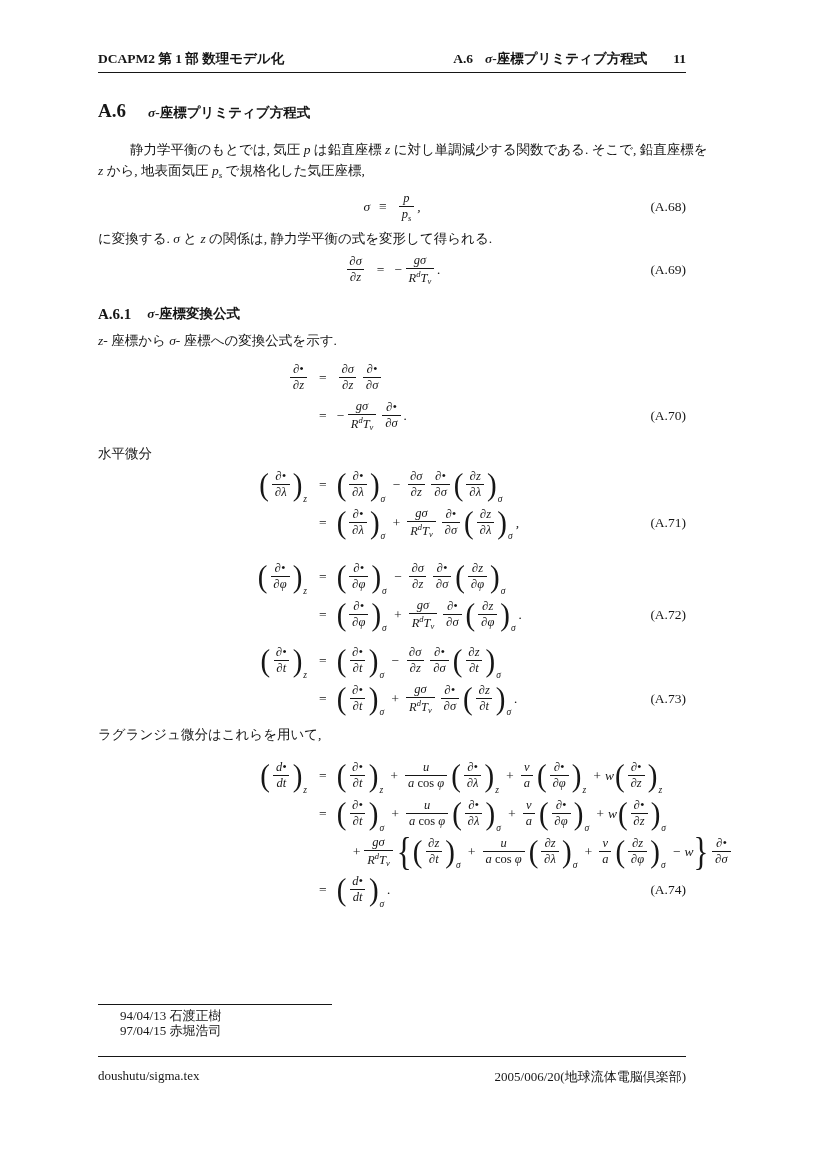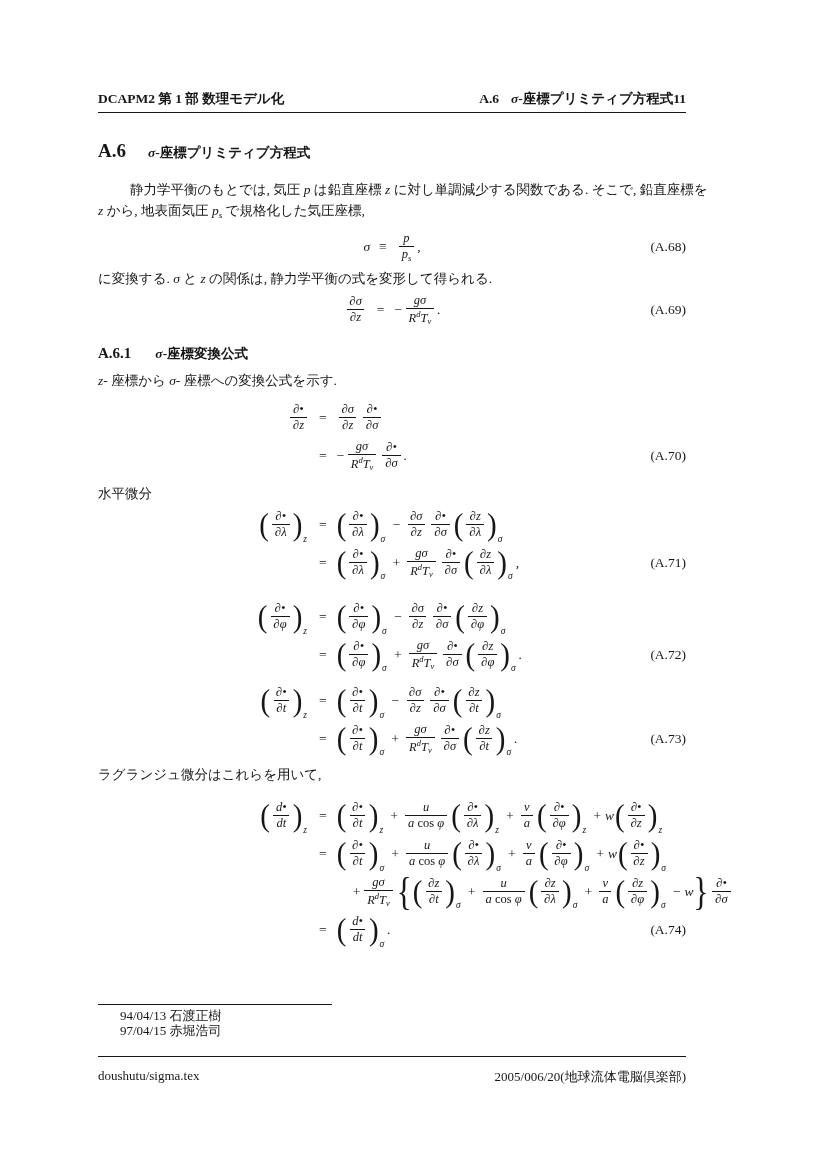--- a/index.html
+++ b/index.html
@@ -2,30 +2,30 @@
 <html><head>
 <meta charset="utf-8">
 <style>
   html,body{margin:0;padding:0;}
   body{
     width:826px;height:1169px;background:#ffffff;position:relative;overflow:hidden;
     font-family:"Liberation Serif","DejaVu Serif",serif;color:#161616;
   }
   .content{position:absolute;left:98px;top:0;width:588px;}
   
-  .hdr{display:flex;justify-content:space-between;align-items:center;padding-top:90px;
+  .hdr{display:flex;justify-content:space-between;align-items:center;padding-top:50px;
        font-weight:bold;font-size:13.5px;line-height:17px;}
   .hdr-r{display:flex;align-items:baseline;}
   .hdr-sec{margin-right:12px;}
-  .pgnum{}
+  .pgnum{margin-left:26px;}
   .hrule{border-top:1.6px solid #161616;margin-top:5px;}
   
   .sec{display:flex;align-items:baseline;font-size:19px;font-weight:bold;margin:26px 0 0 0;line-height:24px;}
   .sec .num{margin-right:22px;}
-  .subsec{display:flex;align-items:center;font-size:15px;font-weight:bold;margin:14px 0 0 0;line-height:20px;gap:8px;}
+  .subsec{display:flex;align-items:flex-end;font-size:15px;font-weight:bold;margin:14px 0 0 0;line-height:20px;}
   .subsec .num{margin-right:16px;}
   
   .body{font-size:13.5px;line-height:21px;margin:0;}
   .mt14{margin-top:14px;margin-left:32px;} .mt8{margin-top:8px;} .mt6{margin-top:6px;}
   
   .ms{white-space:pre;font-size:13.5px;}
   .mi{font-style:italic;}
   .sb{font-size:68%;vertical-align:-0.3em;font-style:italic;}
   .su{font-size:68%;vertical-align:0.55em;font-style:italic;}
   .frac{display:inline-flex;flex-direction:column;align-items:center;margin:0 3px;text-align:center;}

